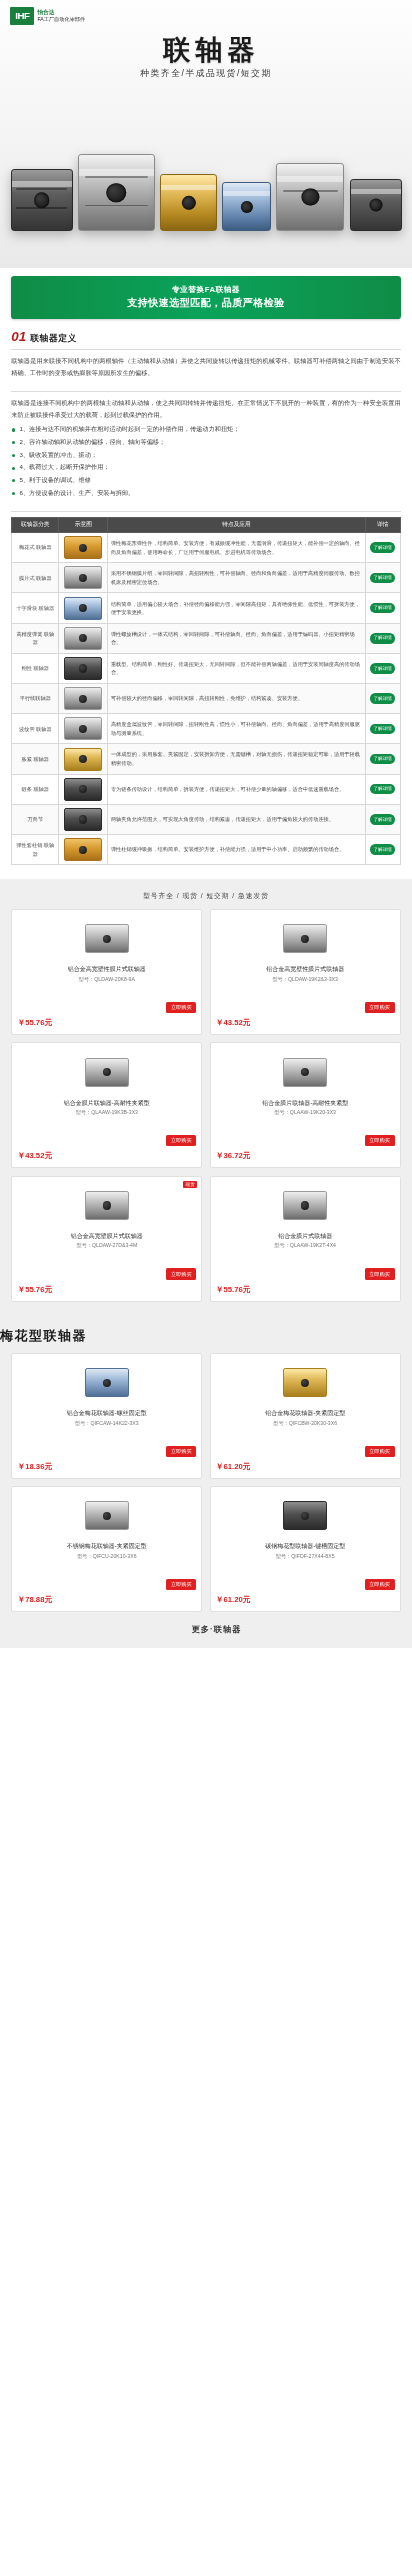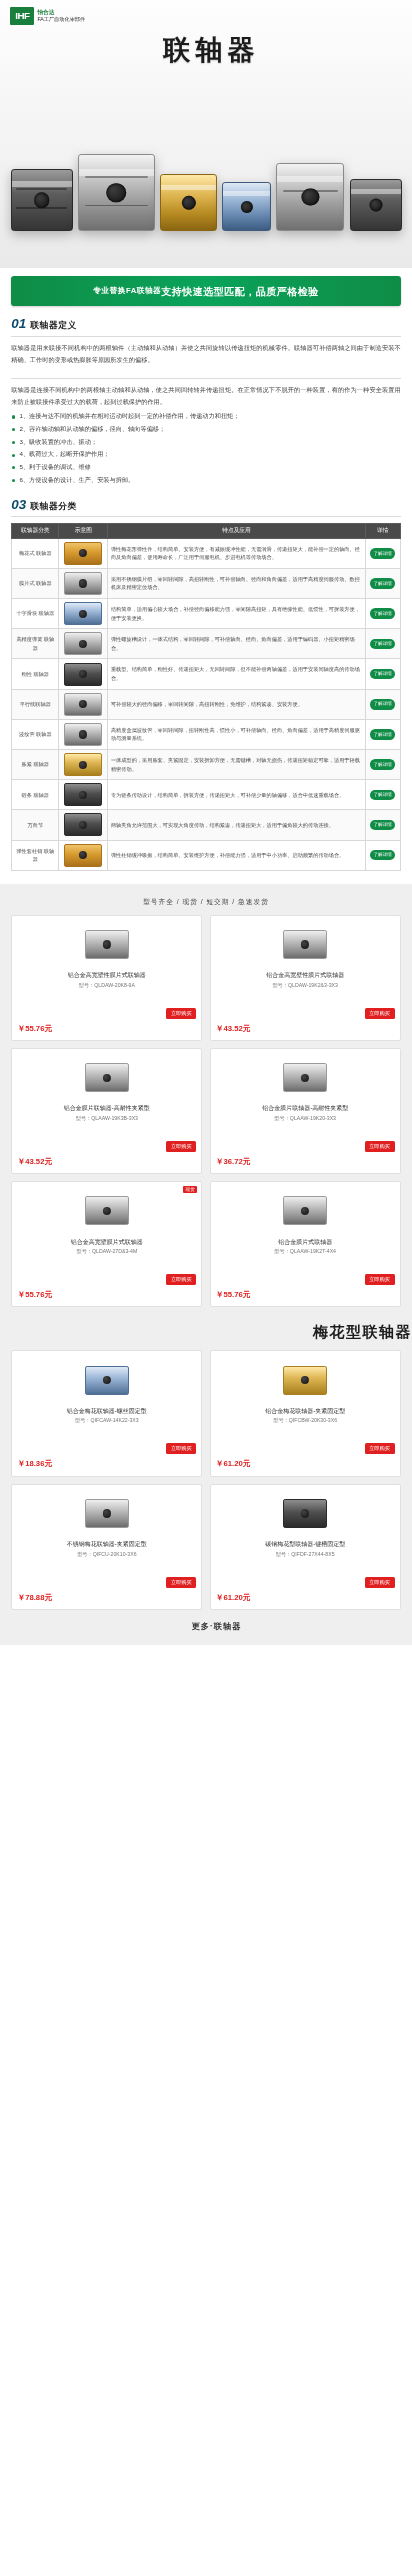--- a/index.html
+++ b/index.html
@@ -73,34 +73,34 @@
     border-color:#3d5c80;
   }
   .cp.dark .body {
     background: linear-gradient(180deg,#9b9b9b 0%, #5d5d5d 40%, #343434 100%);
     border-color:#2a2a2a;
   }
   .slot { position:absolute; left:8%; right:8%; height:1.5px; background: rgba(0,0,0,.35); border-radius:1px;}
 
   
   .green-banner {
-    margin: 8.2px 11.3px 0; height: 30px;
+    margin: 8.2px 11.3px 0; height: 43px;
     background: linear-gradient(90deg, #0f8c46 0%, #0aa35a 50%, #0f8c46 100%);
     border-radius: 3.1px;
-    display: flex; align-items: center; justify-content: center;
+    display: flex; flex-direction: column; align-items: center; justify-content: center;
     color: #fff; box-shadow: 0 1px 2.6px rgba(0,0,0,.2);
   }
   .green-banner .gb1 { font-size: 7.7px; font-weight: bold; letter-spacing: 0.5px; }
   .green-banner .gb2 { font-size: 10px; font-weight: bold; letter-spacing: 0.5px; margin-top: 1.5px;}
 
   
   .sec { padding: 0 11.3px; margin-top: 11.3px; }
   .sec-head { display: flex; align-items: baseline; gap: 4.1px; }
   .sec-num {
-    font-size: 13.4px; font-weight: bold; color: #0c4a6e; font-style: italic;
+    font-size: 13.4px; font-weight: bold; color: #b91c1c; font-style: italic;
     line-height: 1;
   }
   .sec-title { font-size: 8.8px; font-weight: bold; color: #1b1b1b; letter-spacing: 0.5px;}
   .sec-rule { height: 1px; background: #dcdcdc; margin: 3.6px 0 5.2px; }
   .sec-body { font-size: 6.2px; line-height: 1.95; color: #3c3c3c; text-align: justify; }
   .sec-body p { margin-bottom: 2.1px; }
 
   .bullets { margin-top: 2.1px; }
   .bullets li {
     list-style: none; font-size: 6.2px; line-height: 2.05; color: #3c3c3c;
@@ -171,42 +171,43 @@
   .price { color: #e02020; font-size: 7.7px; font-weight: bold; margin-top: 31px; }
   .buy-btn {
     background: #e02020; color: #fff; font-size: 5.2px; border-radius: 1.5px;
     padding: 2.1px 4.6px; white-space: nowrap;
   }
   .tag-hot {
     position: absolute; top: 4.1px; right: 4.1px; background: #e02020; color: #fff;
     font-size: 4.6px; padding: 1px 2.6px; border-radius: 1px;
   }
   .section-sub-title {
-    text-align: right; font-size: 15px; font-weight: bold; color: #1d1d1d;
-    letter-spacing: 1.5px; margin-top: 16px;
+    text-align: left; font-size: 13px; font-weight: bold; color: #1d1d1d;
+    letter-spacing: 1.5px; margin-top: 25px;
   }
   .more {
     text-align: center; font-size: 8.2px; color: #333; letter-spacing: 1px;
     margin-top: 11.3px; font-weight: bold; padding-left: 21px;
   }
 </style>
 </head>
 <body>
 
 <div class="page">
 
   <div class="hero">
     <div class="logo">
       <div class="logo-mark">IHF</div>
       <div class="logo-txt">
         <div class="l1">怡合达</div>
         <div>FA工厂自动化零部件</div>
       </div>
     </div>
     <div class="hero-title">联轴器</div>
+    <div class="hero-sub">种类齐全/半成品现货/短交期</div>
     <div class="hero-photo">
       <div class="cp dark">
         <div class="body" style="width:62px;height:62px;">
             <div class="slot" style="top:30%"></div>
             <div class="slot" style="top:62%"></div>
           </div>
       </div>
       <div class="cp">
         <div class="body" style="width:77px;height:77px;">
             <div class="slot" style="top:28%"></div>
@@ -255,24 +256,20 @@
       <li>1、连接与达不同的机轴并在相对运动时起到一定的补偿作用，传递动力和扭矩；</li>
       <li>2、容许轴动轴和从动轴的偏移，径向、轴向等偏移；</li>
       <li>3、吸收装置的冲击、振动；</li>
       <li>4、载荷过大，起断开保护作用；</li>
       <li>5、利于设备的调试、维修</li>
       <li>6、方便设备的设计、生产、安装与拆卸。</li>
     </ul>
   </div>
 
   <div class="sec">
-    <div class="sec-head">
-      <span class="sec-num">03</span>
-      <span class="sec-title">联轴器分类</span>
-    </div>
     <div class="sec-rule"></div>
 
     <table class="tbl">
       <thead>
         <tr>
           <th class="td-name">联轴器分类</th>
           <th class="td-img">示意图</th>
           <th class="td-desc">特点及应用</th>
           <th class="td-btn">详情</th>
         </tr>

